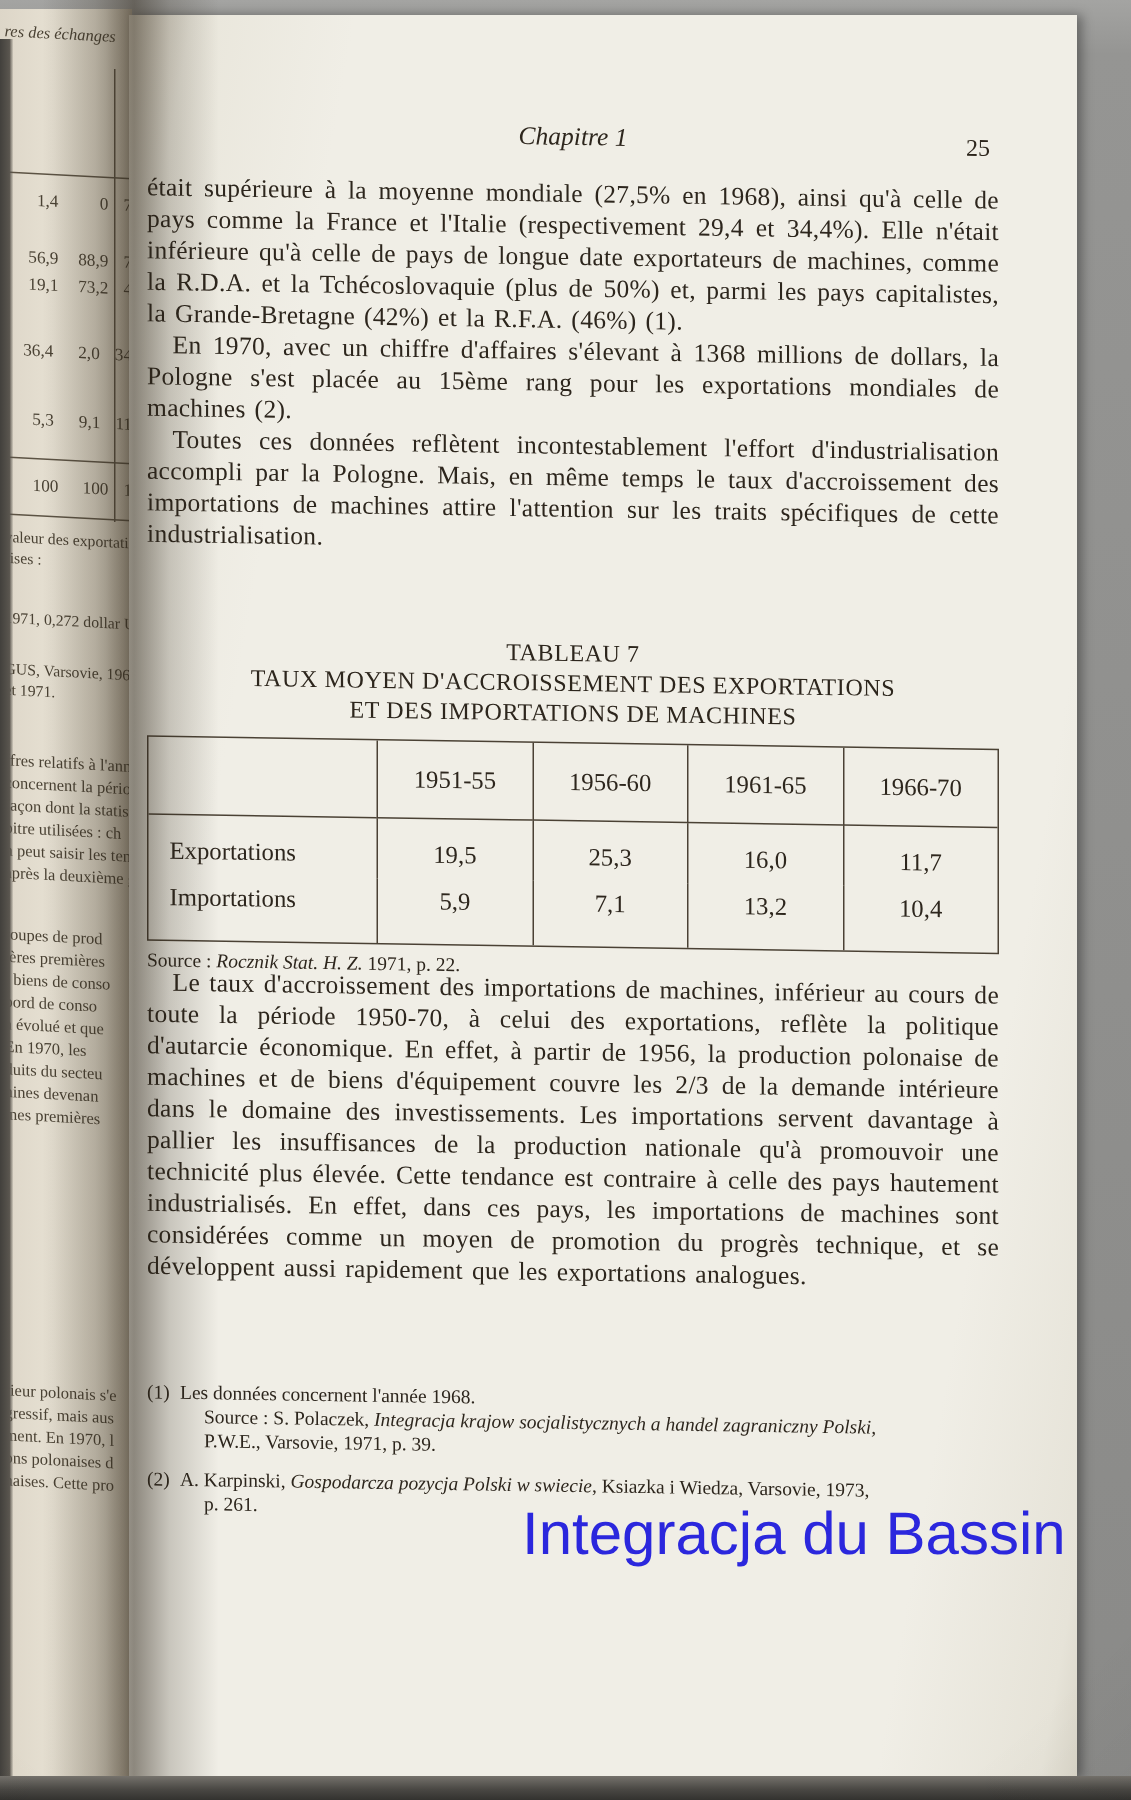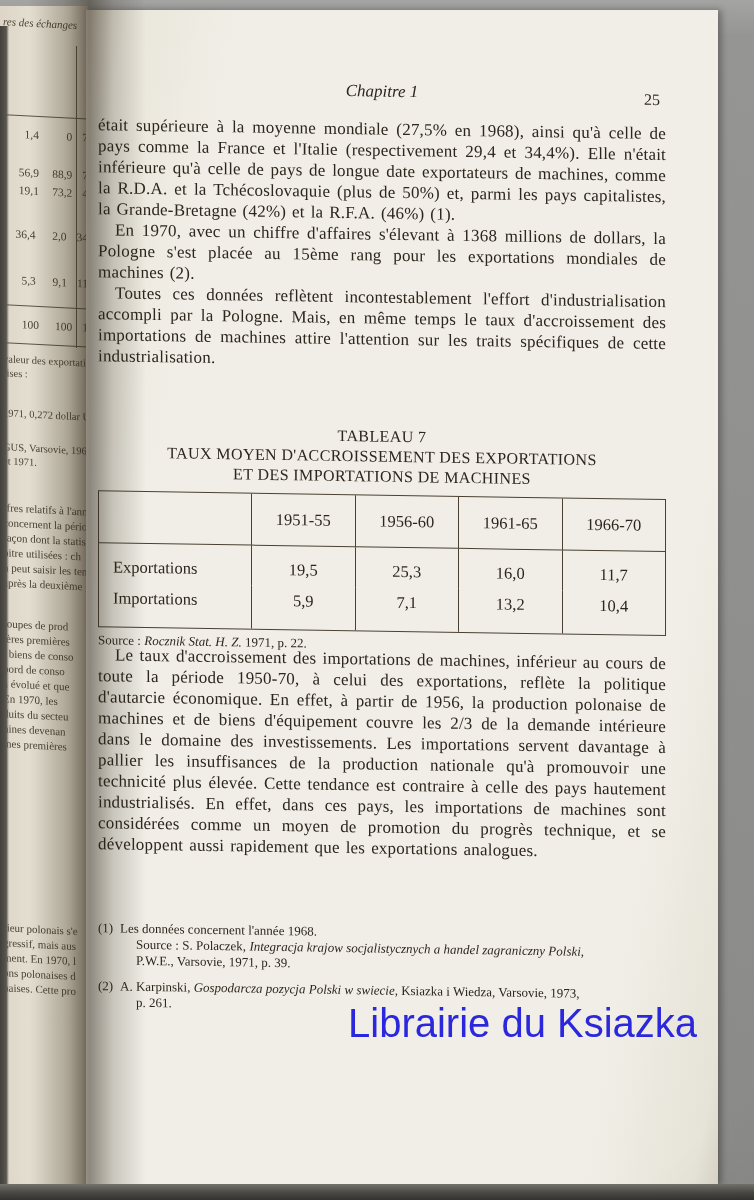--- a/index.html
+++ b/index.html
@@ -223,14 +223,14 @@
       </div>
 
     </div>
   </div>
 
   <div class="gutter-shadow"></div>
   <div class="left-dark-edge"></div>
   <div class="bottom-shadow"></div>
   <div class="vignette"></div>
 
-  <div class="watermark" style="color: rgb(43, 39, 221);">Librairie du Ksiazka</div>
+  <div class="watermark" style="color: rgb(43, 39, 221);">Integracja du Bassin</div>
 </div>
 
 </body></html>

